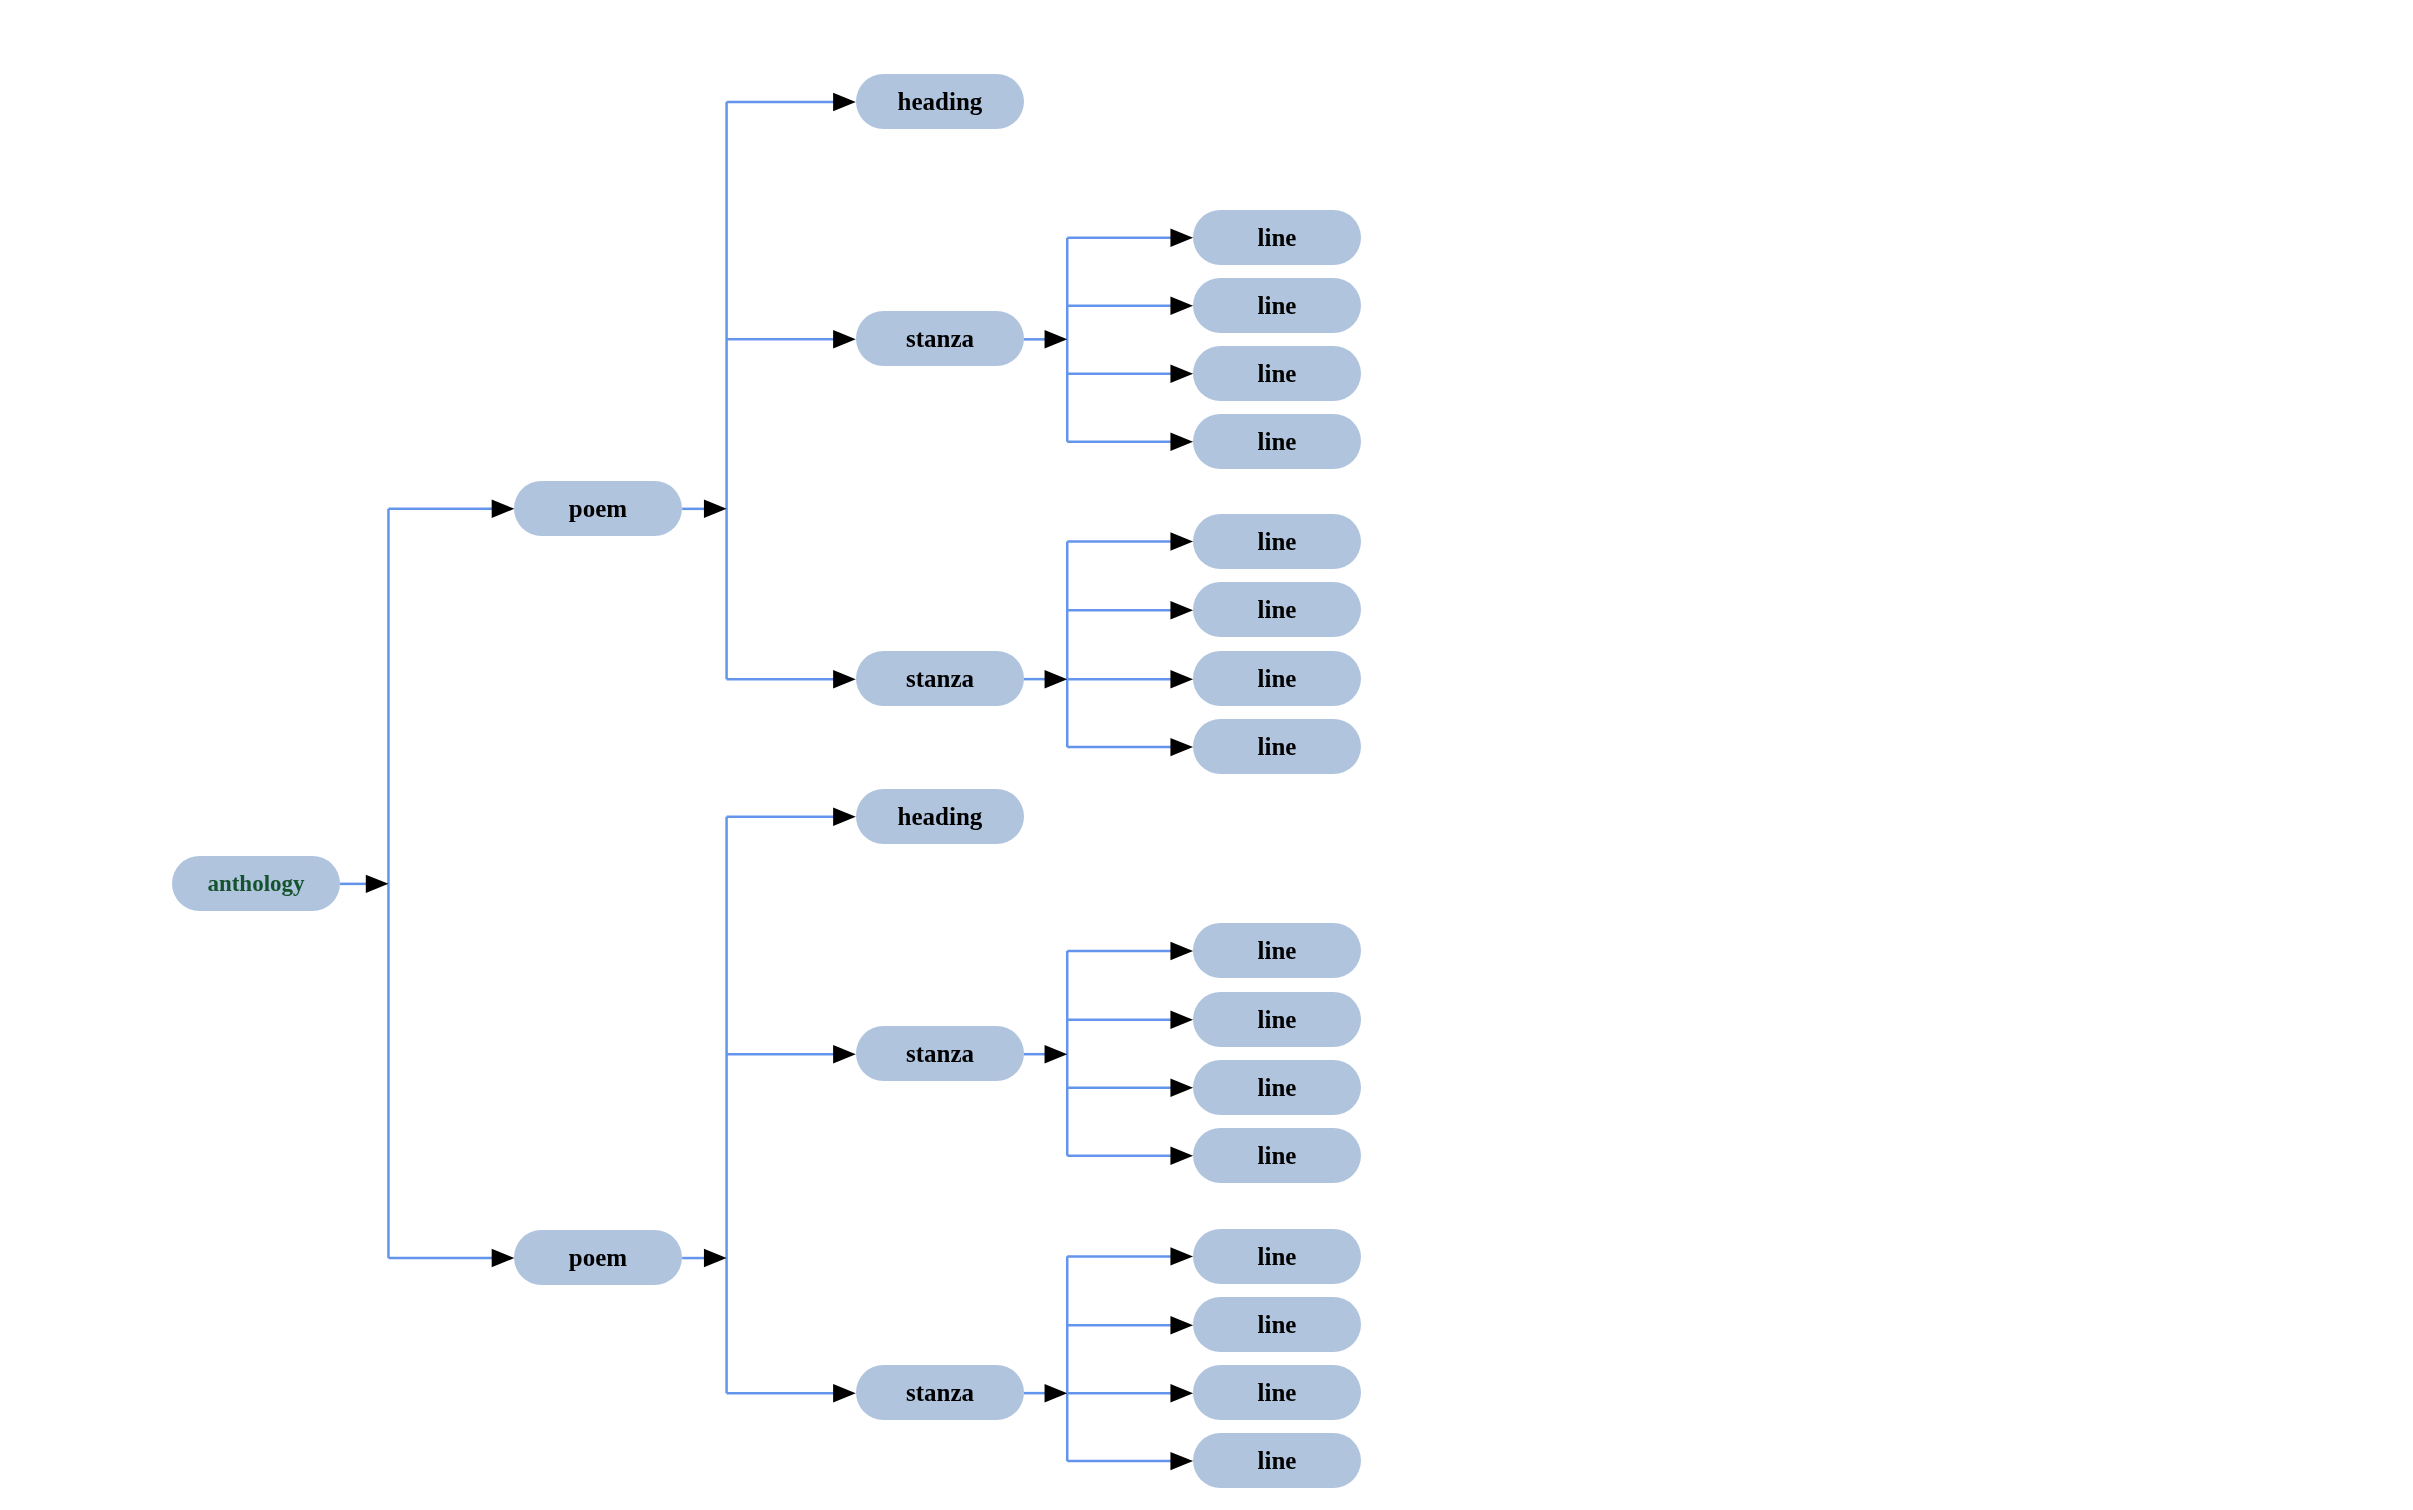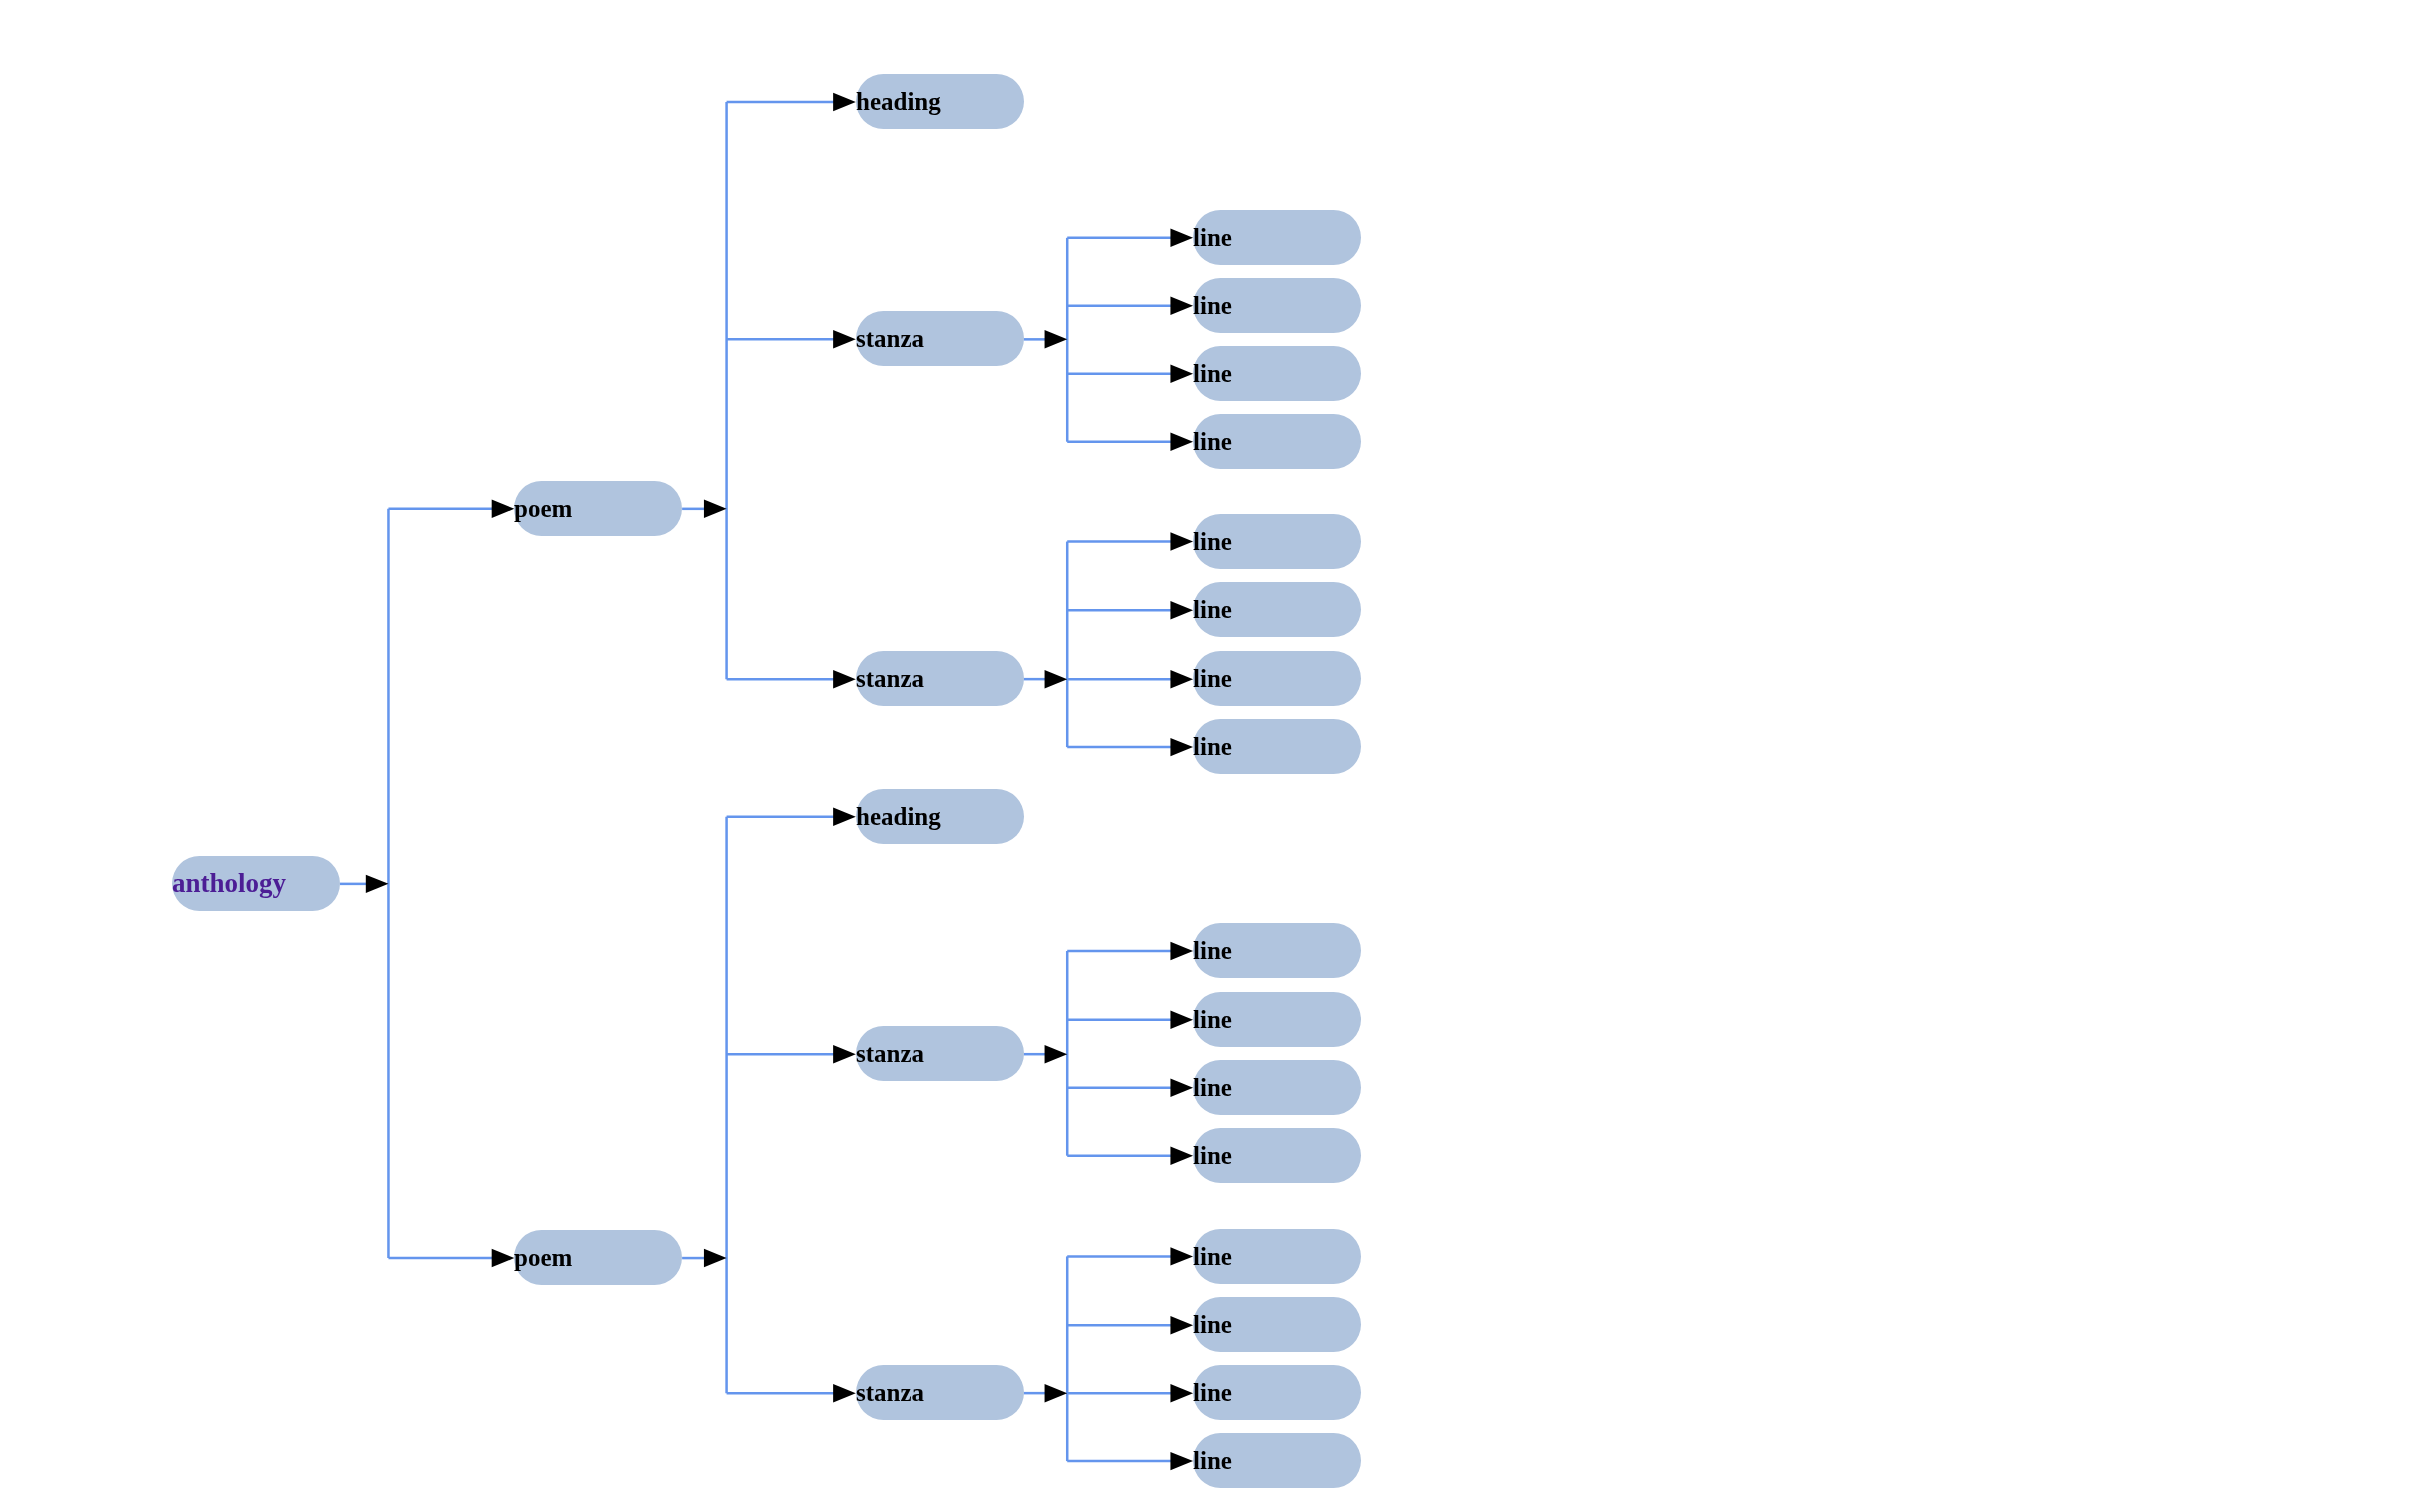--- a/index.html
+++ b/index.html
@@ -28,21 +28,21 @@
     left: 0;
     top: 0;
     width: 2413px;
     height: 1511px;
   }
   .pill {
     position: absolute;
     box-sizing: border-box;
     display: flex;
     align-items: center;
-    justify-content: flex-start;
+    justify-content: center;
     font-weight: bold;
     font-size: 25px;
     line-height: 1;
     color: #000000;
   }
   .edge-line {
     fill: none;
     stroke-linecap: butt;
     stroke-linejoin: miter;
   }
@@ -116,21 +116,21 @@
       <line x1="1272" y1="1497" x2="1397" y2="1497" class="edge-line" stroke="#6495ed" stroke-width="3"></line>
       <polygon points="1422,1497 1395,1486 1395,1508" fill="#000000"></polygon>
       <line x1="1272" y1="1579" x2="1397" y2="1579" class="edge-line" stroke="#6495ed" stroke-width="3"></line>
       <polygon points="1422,1579 1395,1568 1395,1590" fill="#000000"></polygon>
       <line x1="1272" y1="1660" x2="1397" y2="1660" class="edge-line" stroke="#6495ed" stroke-width="3"></line>
       <polygon points="1422,1660 1395,1649 1395,1671" fill="#000000"></polygon>
       <line x1="1272" y1="1741" x2="1397" y2="1741" class="edge-line" stroke="#6495ed" stroke-width="3"></line>
       <polygon points="1422,1741 1395,1730 1395,1752" fill="#000000"></polygon>
     </svg>
   <div id="node-layer">
-      <div class="pill" style="left: 172px; top: 856px; width: 168px; height: 55px; border-radius: 28px; background: rgb(176, 196, 222); color: #4c1d95; font-size: 27px;">
+      <div class="pill" style="left: 172px; top: 856px; width: 168px; height: 55px; border-radius: 28px; background: rgb(176, 196, 222); color: #14532d; font-size: 23px;">
         <span>anthology</span>
       </div>
       <div class="pill" style="left: 514px; top: 481px; width: 168px; height: 55px; border-radius: 28px; background: rgb(176, 196, 222); color: rgb(0, 0, 0); font-size: 25px;">
         <span>poem</span>
       </div>
       <div class="pill" style="left: 514px; top: 1230px; width: 168px; height: 55px; border-radius: 28px; background: rgb(176, 196, 222); color: rgb(0, 0, 0); font-size: 25px;">
         <span>poem</span>
       </div>
       <div class="pill" style="left: 856px; top: 74px; width: 168px; height: 55px; border-radius: 28px; background: rgb(176, 196, 222); color: rgb(0, 0, 0); font-size: 25px;">
         <span>heading</span>

